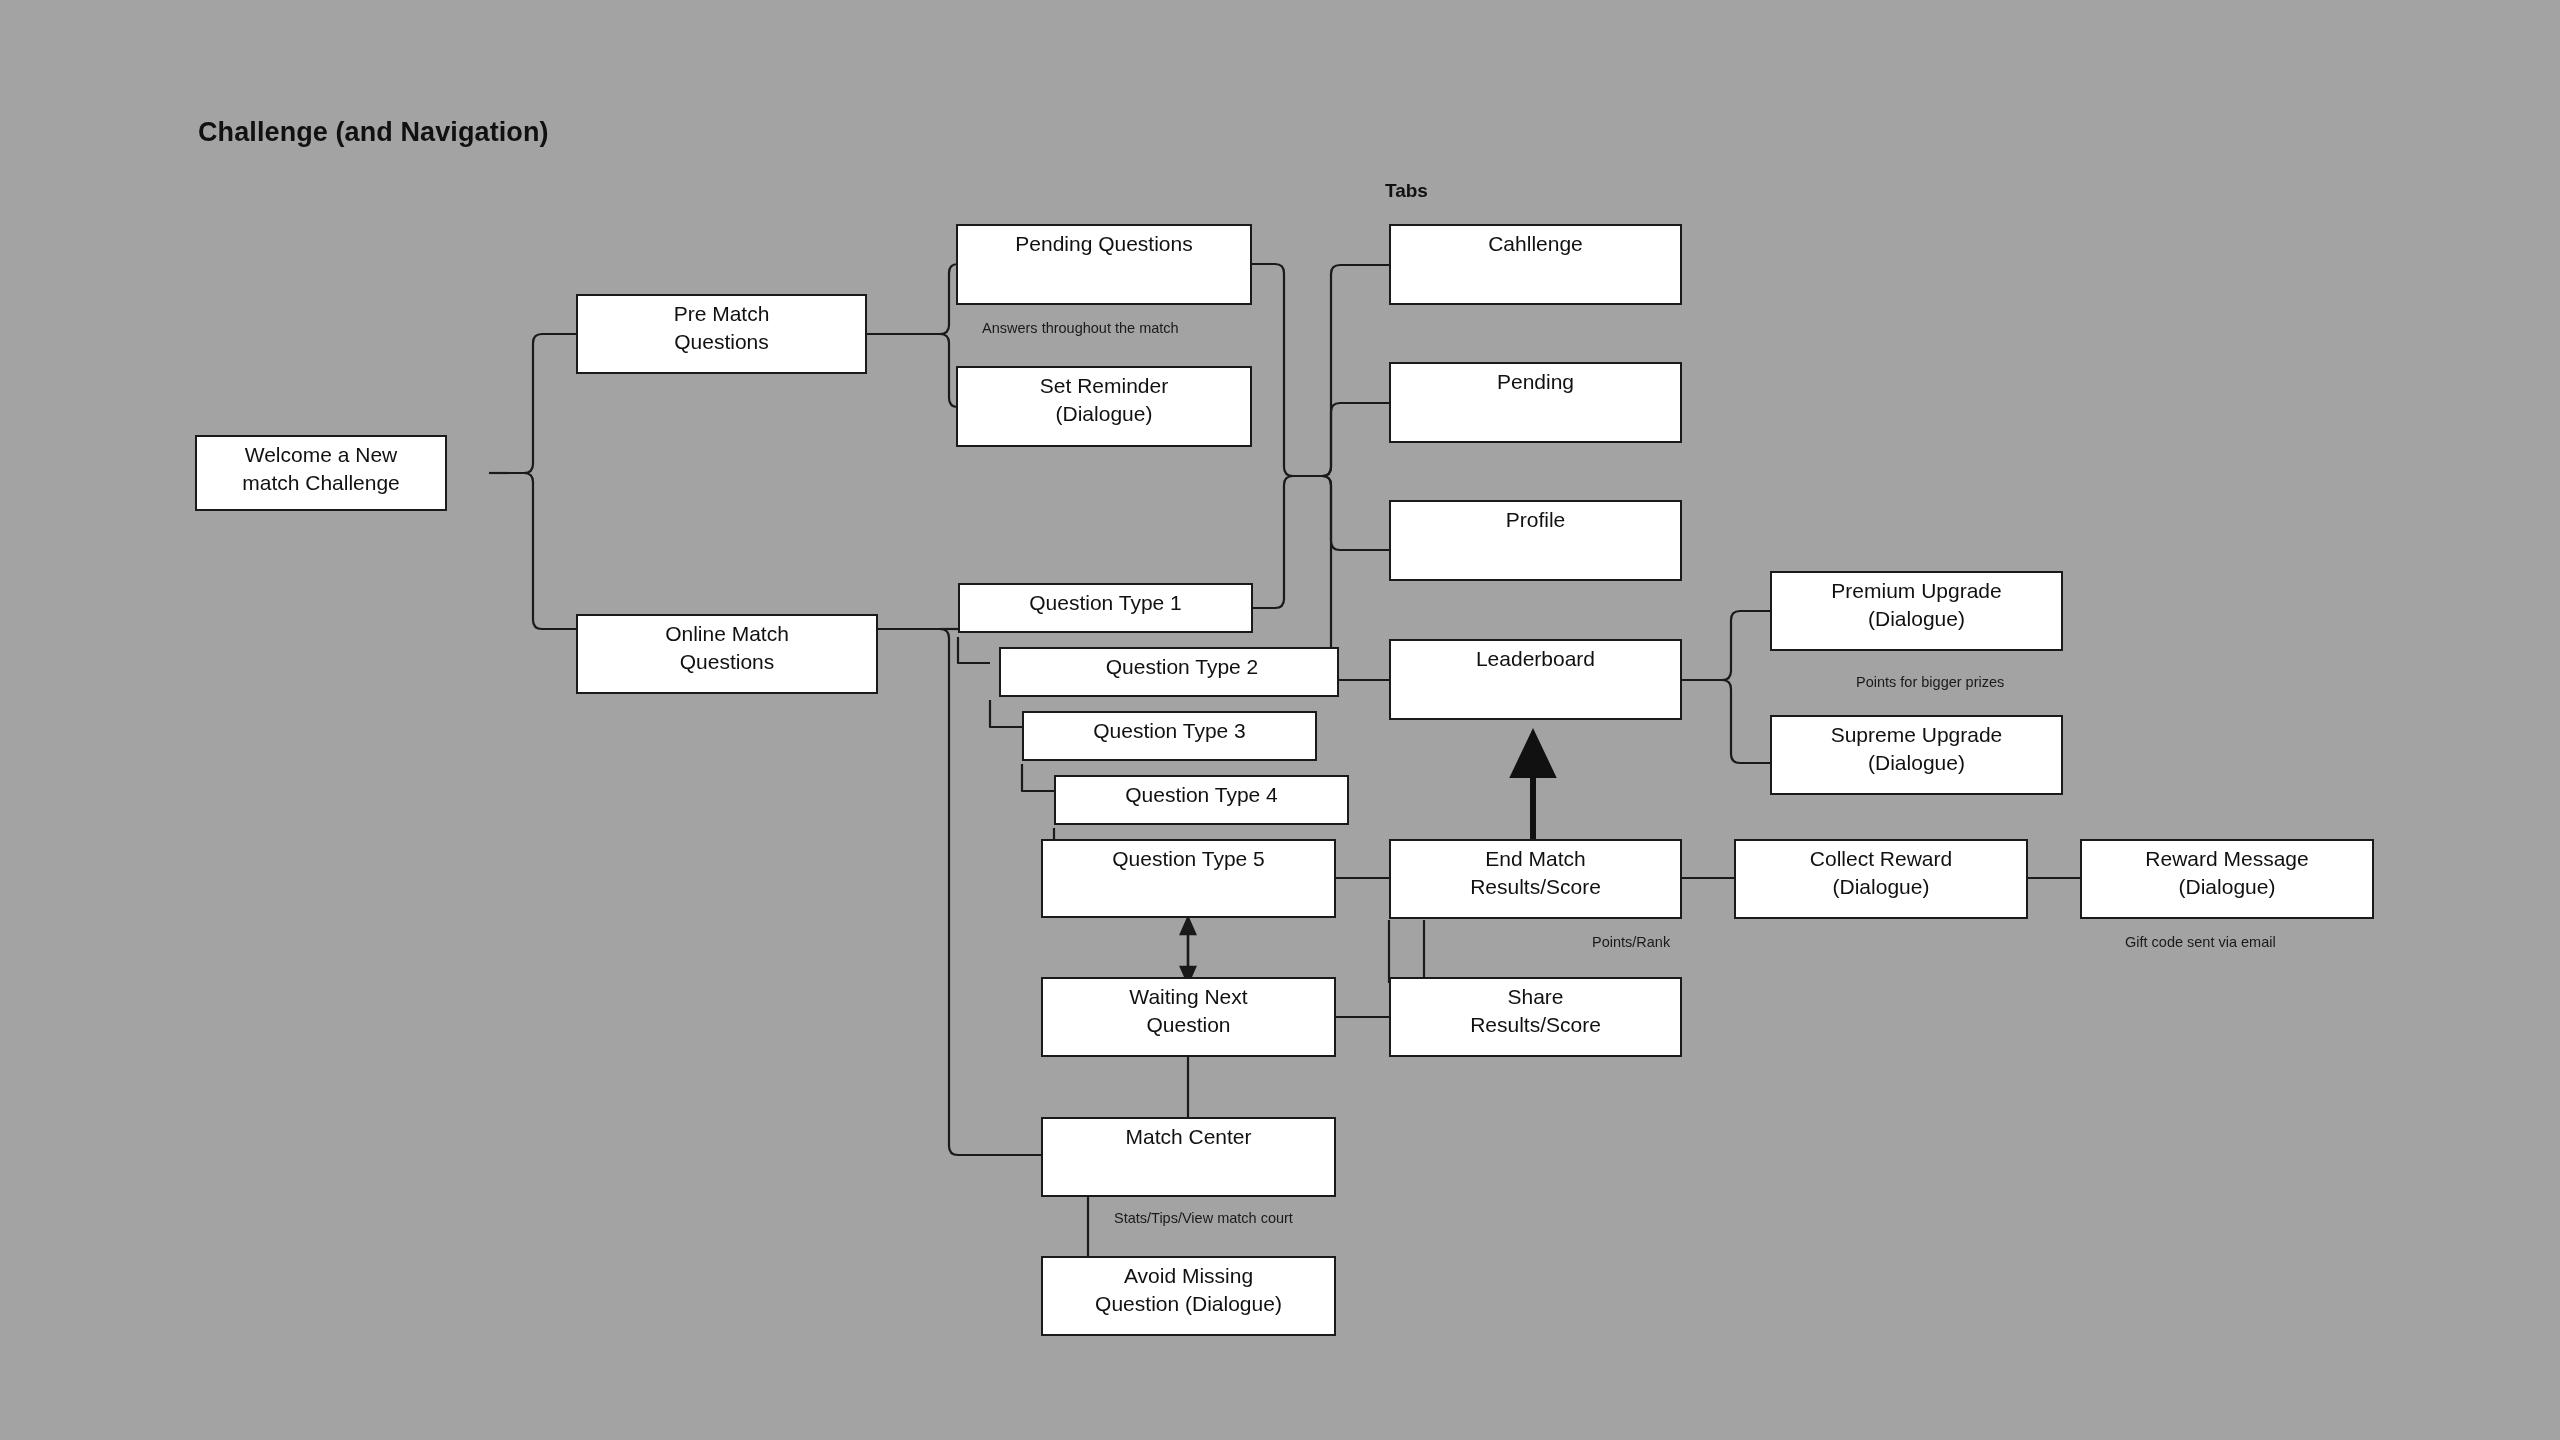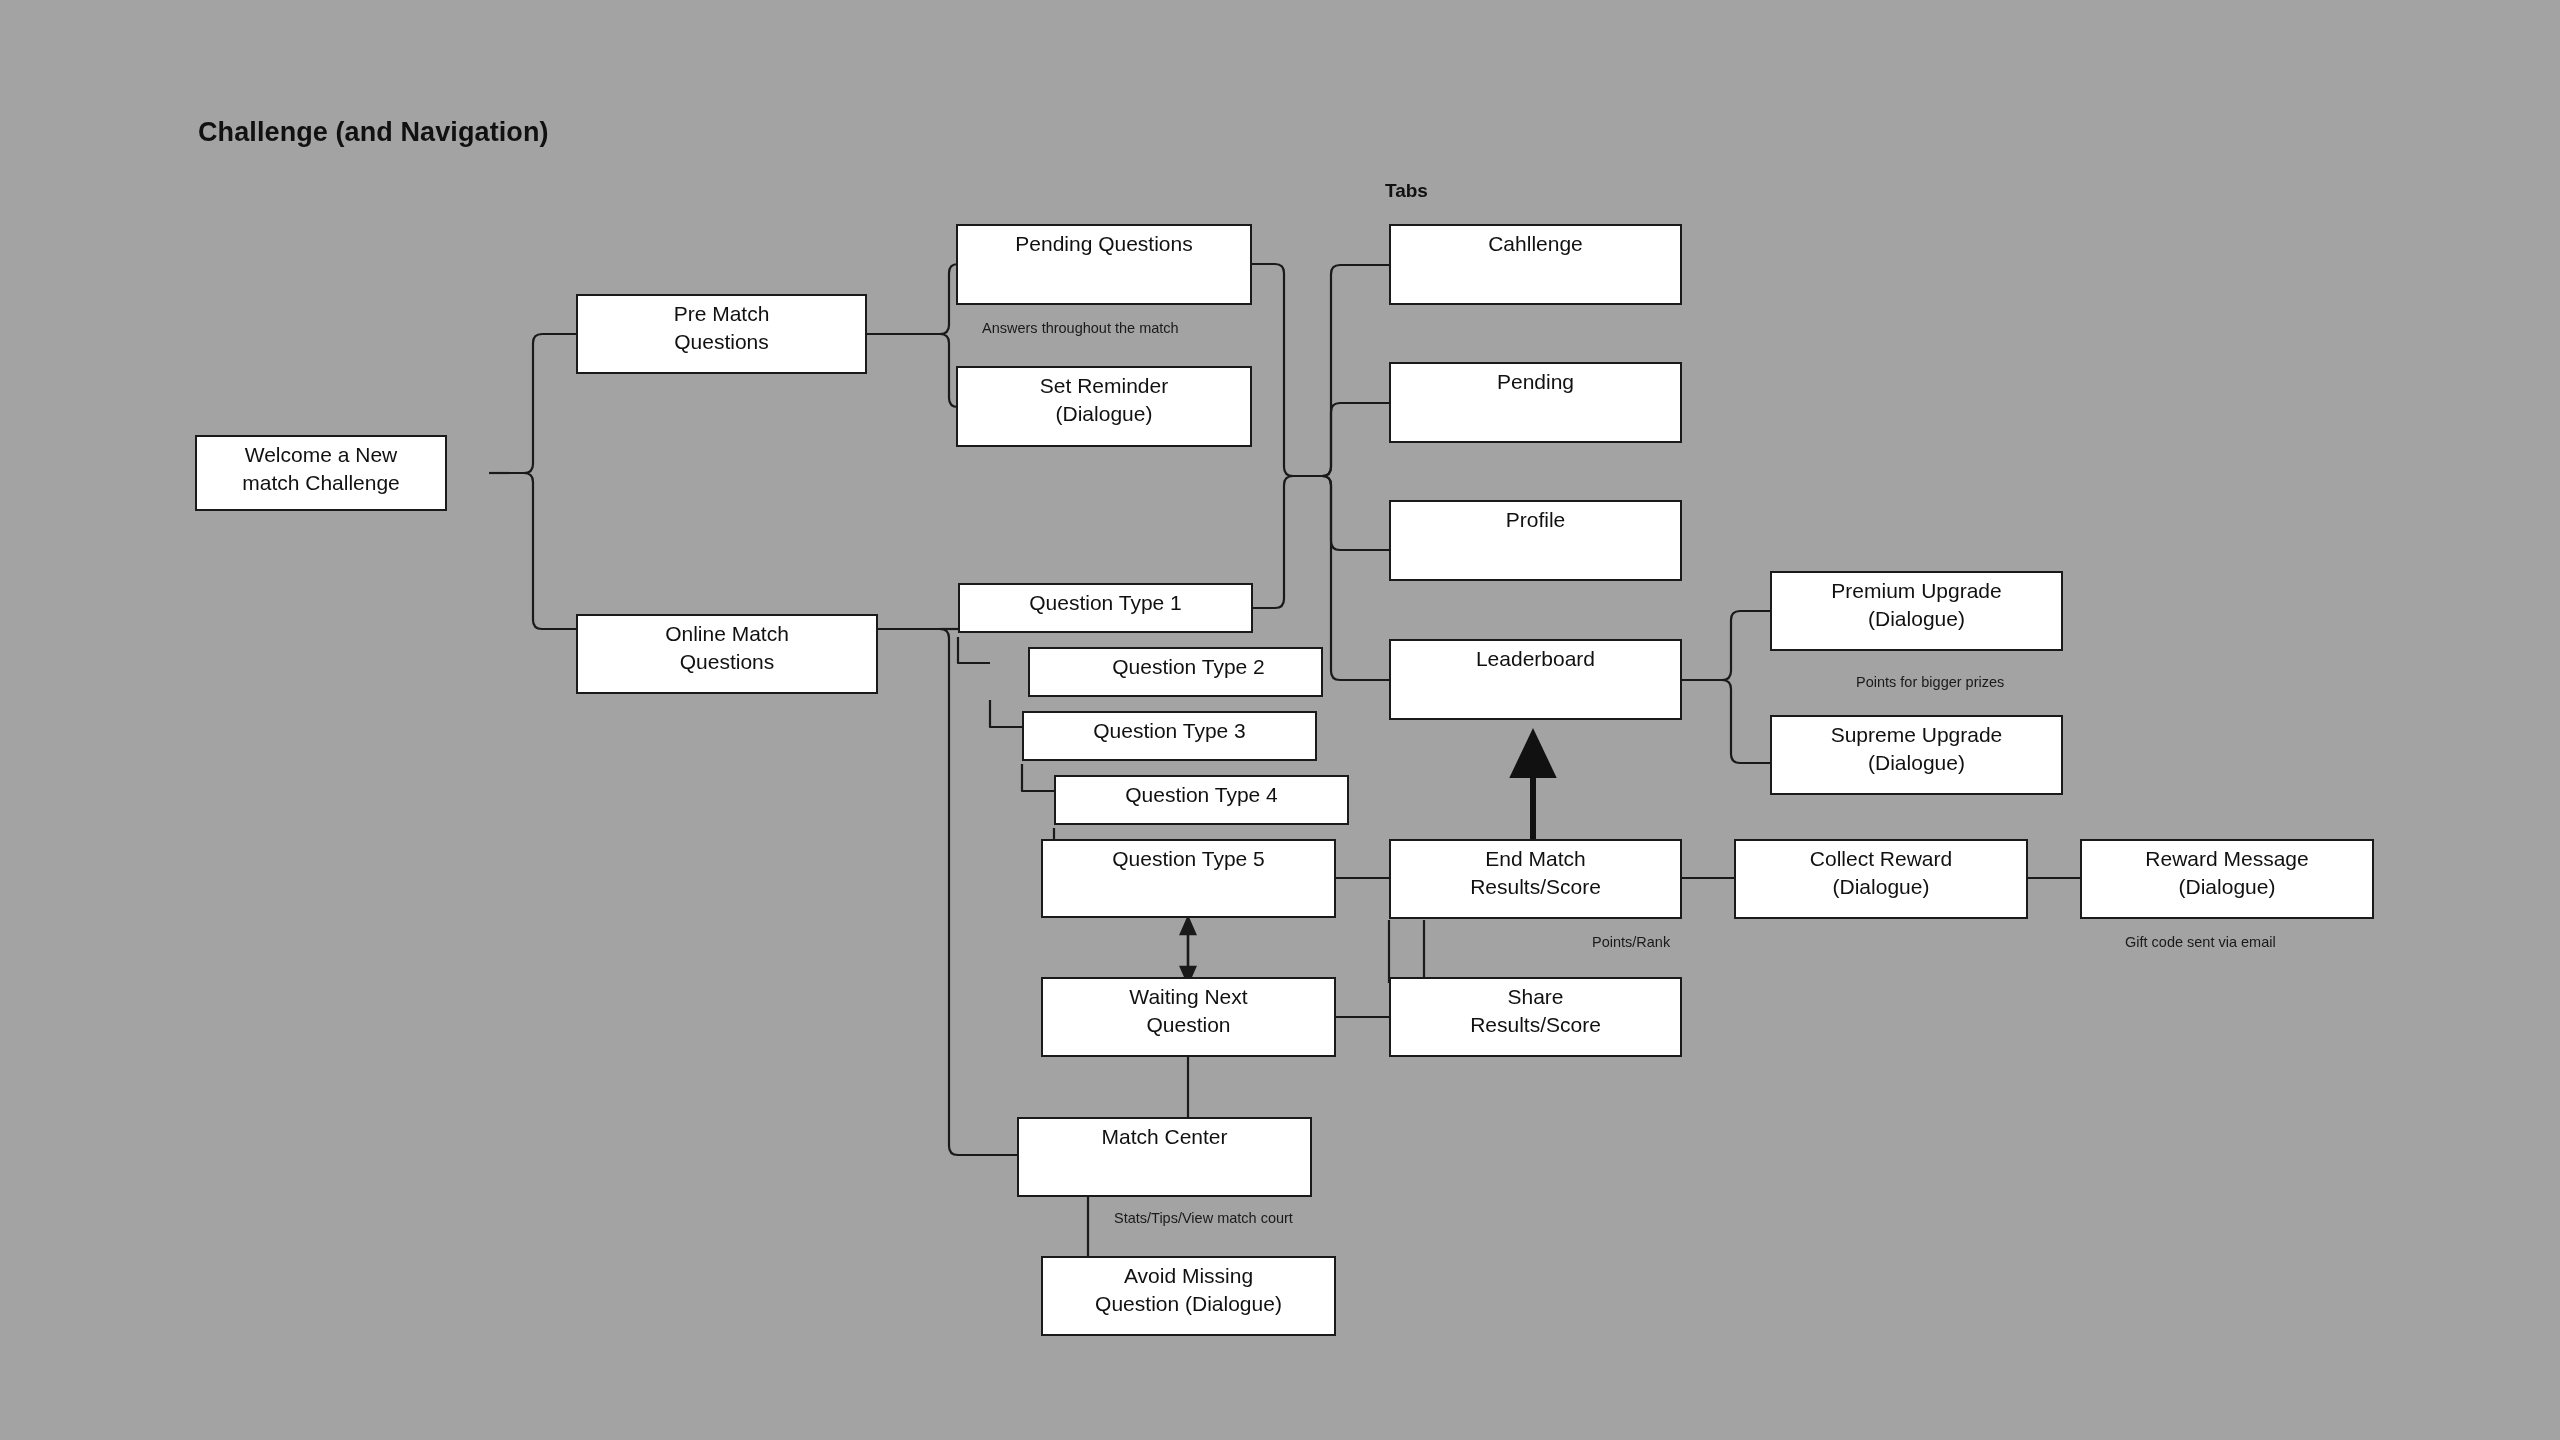--- a/index.html
+++ b/index.html
@@ -170,21 +170,21 @@
   <div class="node" style="left:1389px; top:500px; width:293px; height:81px;">
     <span class="label">Profile</span>
   </div>
   <div class="node" style="left:1389px; top:639px; width:293px; height:81px;">
     <span class="label">Leaderboard</span>
   </div>
 
   <div class="node" style="left:958px; top:583px; width:295px; height:50px; z-index:10;">
     <span class="label">Question Type 1</span>
   </div>
-  <div class="node" style="left:1028px; top:647px; width:295px; height:50px; z-index:11;padding-left:34px;">
+  <div class="node" style="left:999px; top:647px; width:340px; height:50px; z-index:11;padding-left:34px;">
     <span class="label">Question Type 2</span>
   </div>
   <div class="node" style="left:1022px; top:711px; width:295px; height:50px; z-index:12;">
     <span class="label">Question Type 3</span>
   </div>
   <div class="node" style="left:1054px; top:775px; width:295px; height:50px; z-index:13;">
     <span class="label">Question Type 4</span>
   </div>
   <div class="node" style="left:1041px; top:839px; width:295px; height:79px; z-index:14;">
     <span class="label">Question Type 5</span>
@@ -220,21 +220,21 @@
   <div class="node" style="left:1389px; top:977px; width:293px; height:80px;">
     <span class="label">Share
 Results/Score</span>
   </div>
 
   <div class="node" style="left:1041px; top:977px; width:295px; height:80px;">
     <span class="label">Waiting Next
 Question</span>
   </div>
 
-  <div class="node" style="left:1017px; top:1117px; width:295px; height:80px;">
+  <div class="node" style="left:1041px; top:1117px; width:295px; height:80px;">
     <span class="label">Match Center</span>
   </div>
   <div class="caption" style="left:1114px; top:1210px;">Stats/Tips/View match court</div>
 
   <div class="node" style="left:1041px; top:1256px; width:295px; height:80px;">
     <span class="label">Avoid Missing
 Question (Dialogue)</span>
   </div>
 
 </div>

